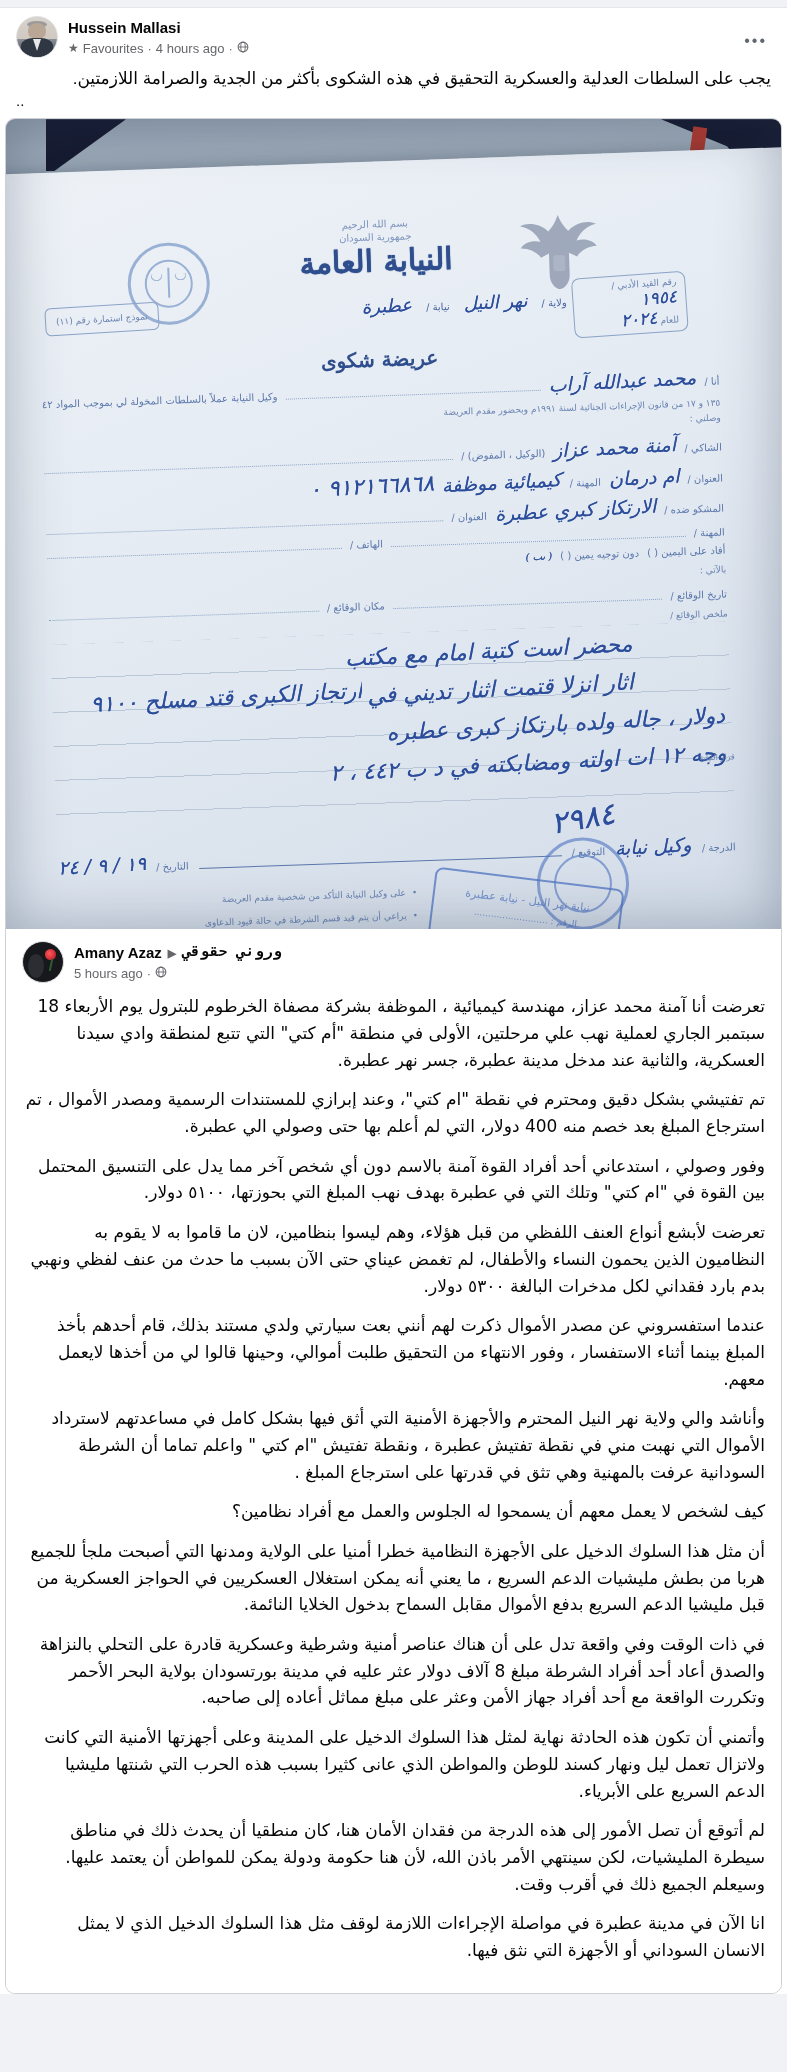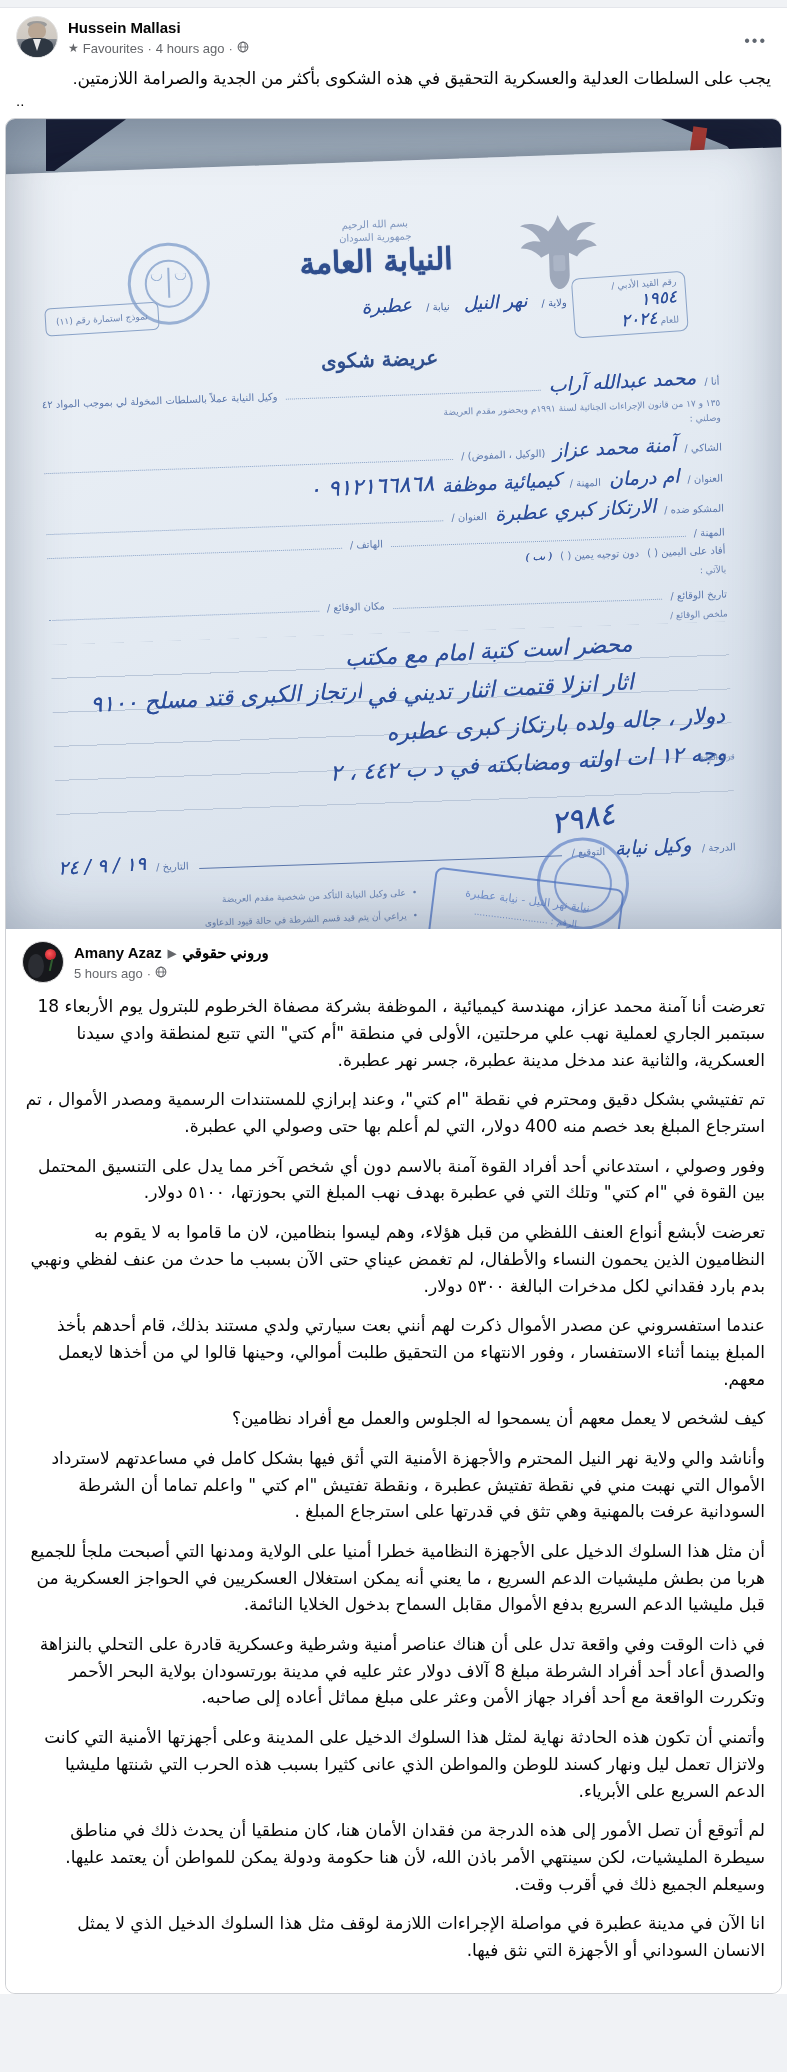--- a/index.html
+++ b/index.html
@@ -79,21 +79,21 @@
   .stamp-circle{position:absolute;left:120px;top:-28px;width:86px;height:86px;border:3px solid #4f74c2;border-radius:50%;opacity:.6;transform:rotate(6deg);}
   .stamp-circle .inner{position:absolute;inset:14px;border:2px solid #4f74c2;border-radius:50%;}
   .footnotes{flex:1;padding-top:14px;}
   .footnotes .fn{display:flex;gap:6px;margin-bottom:8px;}
   .footnotes .bullet{color:#6a83b2;}
 
   
   .quoted{padding:12px 16px 16px 16px;background:#fff;}
   .q-header{display:flex;align-items:center;}
   .q-name{font-size:15px;font-weight:bold;line-height:20px;display:flex;align-items:center;gap:6px;}
-  .q-name .ar{font-family:Liberation Serif, serif;}
+  .q-name .ar{font-family:Liberation Mono, monospace;}
   .follow-arrow{color:#65676b;font-size:11px;}
   .q-body{direction:rtl;text-align:right;font-size:17px;line-height:1.57;font-family:"DejaVu Sans","Liberation Sans",sans-serif;margin-top:10px;}
   .q-body p{margin:0 0 13px 0;}
 </style>
 </head>
 <body>
 
 <div class="page">
   <div class="top-strip"></div>
 
@@ -290,22 +290,22 @@
           </div>
         </div>
       </div>
 
       <div class="q-body">
         <p>تعرضت أنا آمنة محمد عزاز، مهندسة كيميائية ، الموظفة بشركة مصفاة الخرطوم للبترول يوم الأربعاء 18 سبتمبر الجاري لعملية نهب علي مرحلتين، الأولى في منطقة "أم كتي"  التي تتبع لمنطقة وادي سيدنا العسكرية، والثانية عند مدخل مدينة عطبرة، جسر نهر عطبرة.</p>
         <p>تم تفتيشي بشكل دقيق ومحترم في نقطة "ام كتي"، وعند إبرازي للمستندات الرسمية ومصدر الأموال ، تم استرجاع المبلغ بعد خصم منه 400 دولار، التي لم أعلم بها حتى وصولي الي عطبرة.</p>
         <p>وفور وصولي ، استدعاني أحد أفراد القوة آمنة بالاسم دون أي شخص آخر مما يدل على التنسيق المحتمل بين القوة في "ام كتي" وتلك التي في عطبرة بهدف نهب المبلغ التي بحوزتها، ٥١٠٠ دولار.</p>
         <p>تعرضت لأبشع أنواع العنف اللفظي من قبل هؤلاء، وهم ليسوا بنظامين، لان ما قاموا به لا يقوم به النظاميون الذين يحمون النساء والأطفال، لم تغمض عيناي حتى الآن بسبب ما حدث من عنف لفظي ونهبي بدم بارد فقداني لكل مدخرات البالغة ٥٣٠٠ دولار.</p>
         <p>عندما استفسروني عن مصدر الأموال ذكرت لهم أنني بعت سيارتي ولدي مستند بذلك، قام أحدهم بأخذ المبلغ بينما أثناء الاستفسار ، وفور الانتهاء من التحقيق طلبت أموالي، وحينها قالوا لي من أخذها لايعمل معهم.</p>
+        <p>وأناشد والي ولاية نهر النيل المحترم والأجهزة الأمنية التي أثق فيها بشكل كامل في مساعدتهم لاسترداد الأموال التي نهبت مني  في نقطة تفتيش عطبرة ، ونقطة تفتيش "ام كتي " واعلم تماما أن الشرطة السودانية عرفت بالمهنية وهي تثق في قدرتها على استرجاع المبلغ .</p>
         <p>كيف لشخص لا يعمل معهم أن يسمحوا له الجلوس والعمل مع أفراد نظامين؟</p>
-        <p>وأناشد والي ولاية نهر النيل المحترم والأجهزة الأمنية التي أثق فيها بشكل كامل في مساعدتهم لاسترداد الأموال التي نهبت مني  في نقطة تفتيش عطبرة ، ونقطة تفتيش "ام كتي " واعلم تماما أن الشرطة السودانية عرفت بالمهنية وهي تثق في قدرتها على استرجاع المبلغ .</p>
         <p>أن مثل هذا السلوك الدخيل على الأجهزة النظامية خطرا أمنيا على الولاية ومدنها التي أصبحت ملجأ للجميع هربا من بطش مليشيات الدعم السريع ، ما يعني أنه يمكن  استغلال العسكريين في الحواجز العسكرية  من قبل مليشيا الدعم السريع بدفع الأموال مقابل السماح بدخول الخلايا النائمة.</p>
         <p>في ذات الوقت وفي واقعة تدل على أن هناك عناصر أمنية وشرطية وعسكرية قادرة على التحلي بالنزاهة والصدق أعاد أحد أفراد الشرطة مبلغ 8 آلاف دولار عثر عليه في مدينة بورتسودان بولاية البحر الأحمر وتكررت الواقعة مع أحد أفراد جهاز الأمن وعثر على مبلغ مماثل أعاده إلى صاحبه.</p>
         <p>وأتمني أن تكون هذه الحادثة نهاية لمثل هذا السلوك الدخيل على المدينة وعلى أجهزتها الأمنية التي كانت ولاتزال تعمل ليل ونهار كسند للوطن والمواطن الذي عانى كثيرا بسبب هذه الحرب التي شنتها مليشيا الدعم السريع على الأبرياء.</p>
         <p>لم أتوقع أن تصل الأمور إلى هذه الدرجة من فقدان الأمان هنا، كان منطقيا أن يحدث ذلك في مناطق سيطرة المليشيات، لكن سينتهي الأمر باذن الله، لأن هنا حكومة ودولة يمكن للمواطن أن يعتمد عليها. وسيعلم الجميع ذلك في أقرب وقت.</p>
         <p>انا الآن في مدينة عطبرة  في مواصلة الإجراءات اللازمة لوقف مثل هذا السلوك الدخيل الذي لا يمثل الانسان السوداني أو الأجهزة التي نثق فيها.</p>
 
       </div>
     </div>
   </div>
 </div>

